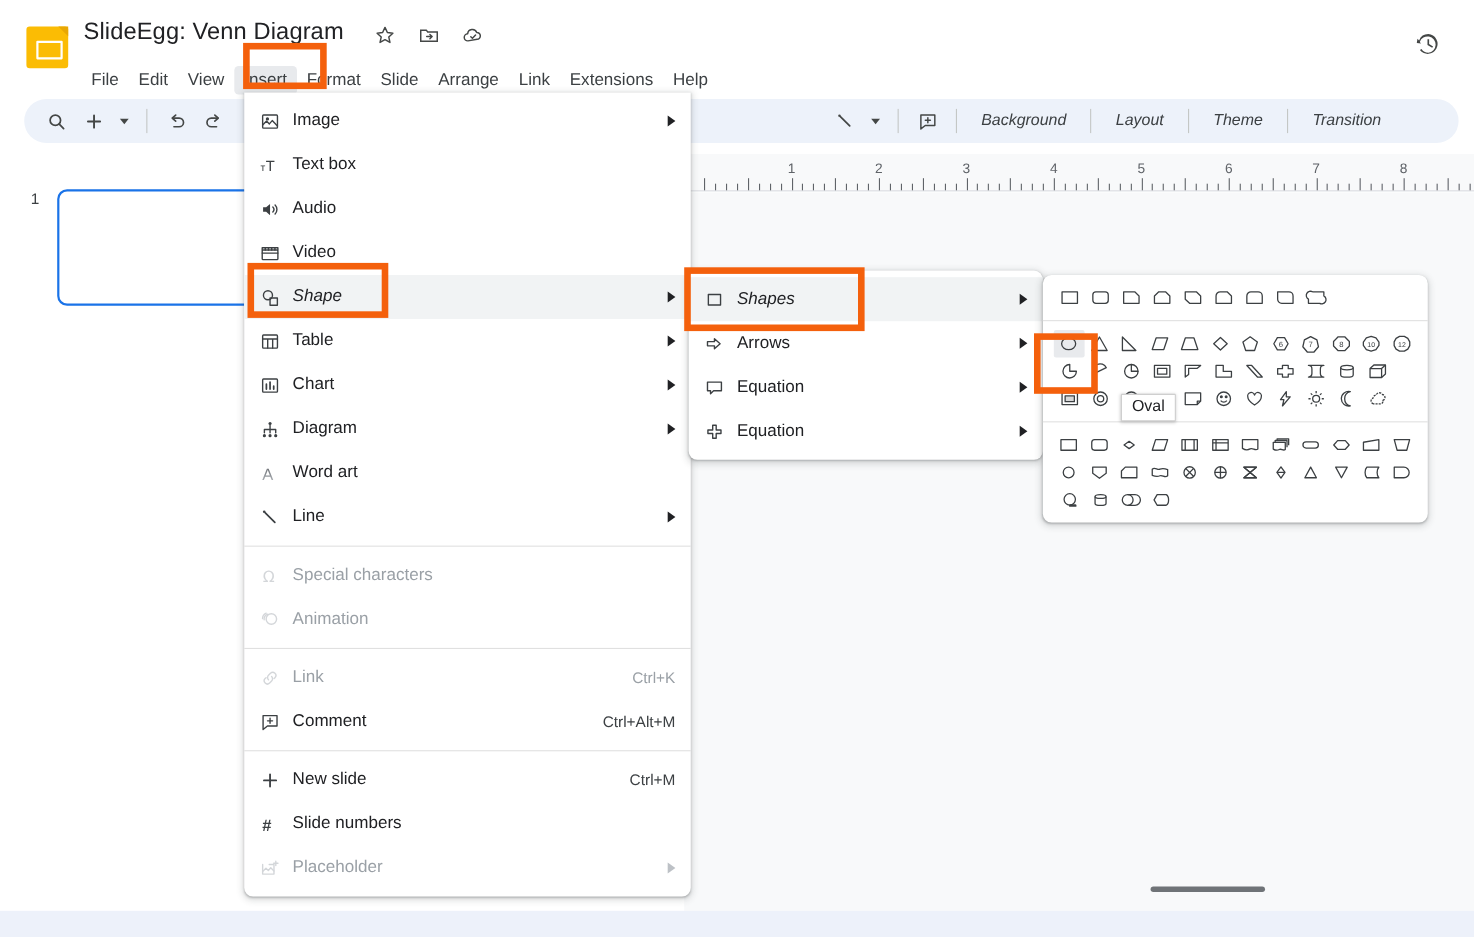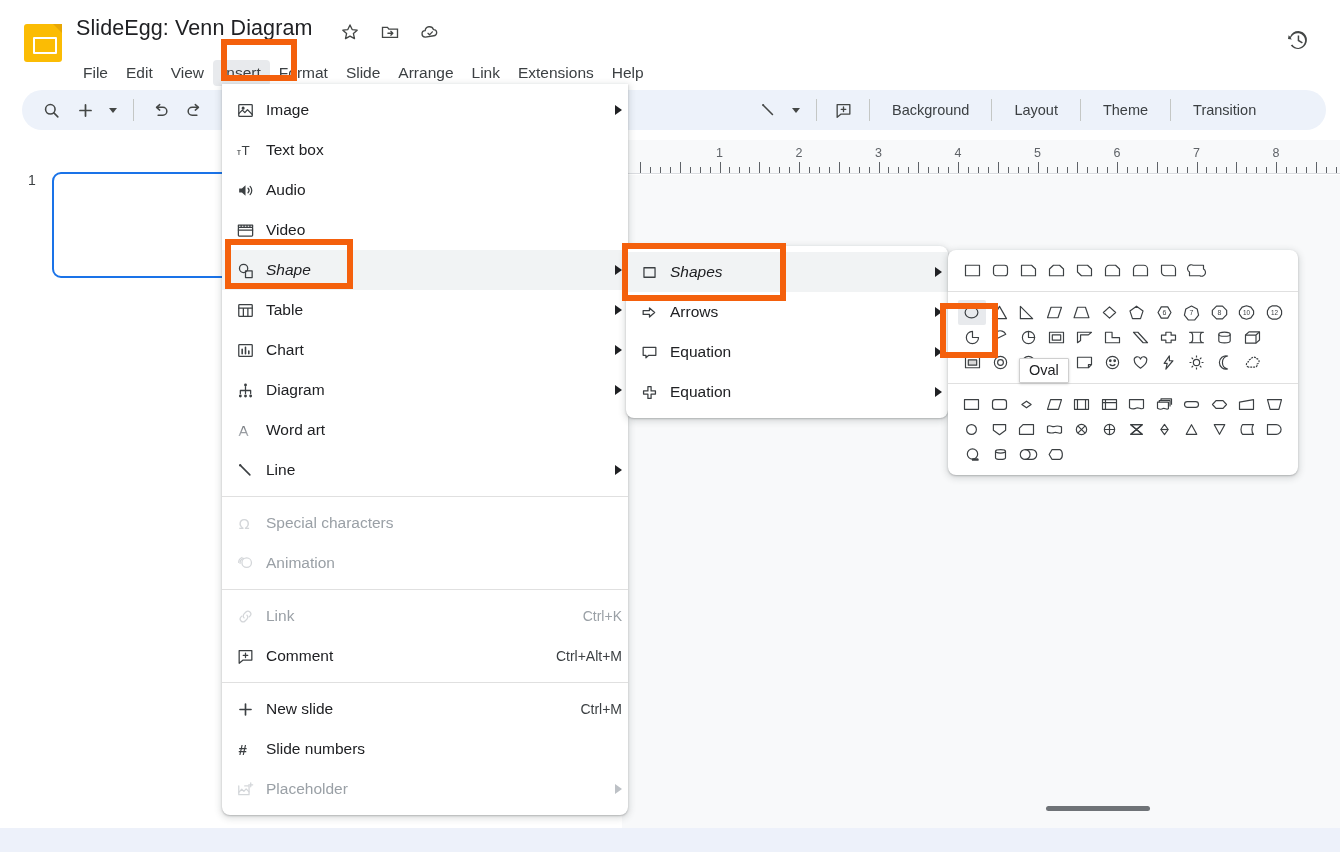--- a/index.html
+++ b/index.html
@@ -51,21 +51,21 @@
     position: absolute; right: 22px; top: 20px; width: 40px; height: 40px;
     border-radius: 50%; display: flex; align-items: center; justify-content: center;
     color: #444746; cursor: pointer;
   }
   .history-btn svg { width: 24px; height: 24px; }
 
   
   .toolbar {
     position: absolute; left: 22px; top: 90px; right: 14px; height: 40px;
     background: #edf2fa; border-radius: 20px; display: flex; align-items: center;
-    padding: 0 14px; gap: 4px;
+    padding: 0 14px; gap: 4px; font-style: italic;
   }
   .tb-btn {
     width: 30px; height: 30px; border-radius: 50%; display: flex;
     align-items: center; justify-content: center; color: #444746; cursor: pointer;
     flex: 0 0 auto;
   }
   .tb-btn svg { width: 19px; height: 19px; }
   .tb-caret {
     width: 18px; height: 28px; display: flex; align-items: center; justify-content: center;
     cursor: pointer; flex: 0 0 auto;
@@ -128,21 +128,21 @@
   }
   #insert-menu { left: 222px; top: 84px; width: 406px; border-radius: 0 0 8px 8px; }
   #shape-submenu { left: 626px; top: 246px; width: 322px; border-radius: 8px; padding: 6px 0; }
   #shapes-panel {
     left: 948px; top: 250px; width: 350px; border-radius: 8px; padding: 0;
     background: #ffffff;
   }
 
   .mi {
     position: relative; display: flex; align-items: center; height: 40px;
-    padding: 0 6px 0 14px; cursor: pointer; white-space: nowrap;
+    padding: 0 14px 0 14px; cursor: pointer; white-space: nowrap;
   }
   .mi.hl { background: #f1f3f4; font-style: italic; }
   .mi-icon {
     width: 30px; flex: 0 0 30px; display: flex; align-items: center;
     justify-content: flex-start; color: #3c4043;
   }
   .mi-icon svg { width: 19px; height: 19px; display: block; }
   .mi-label { font-size: 15.5px; color: #202124; flex: 1 1 auto; }
   .mi-accel { font-size: 14px; color: #3c4043; margin-left: 24px; }
   .mi-arrow {

